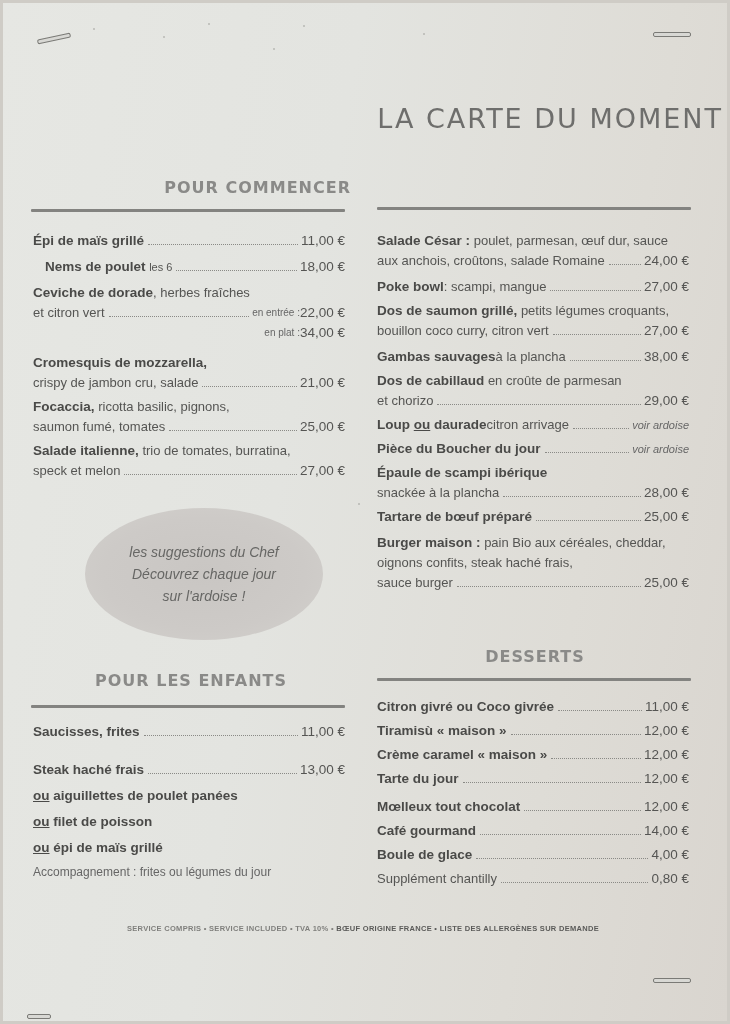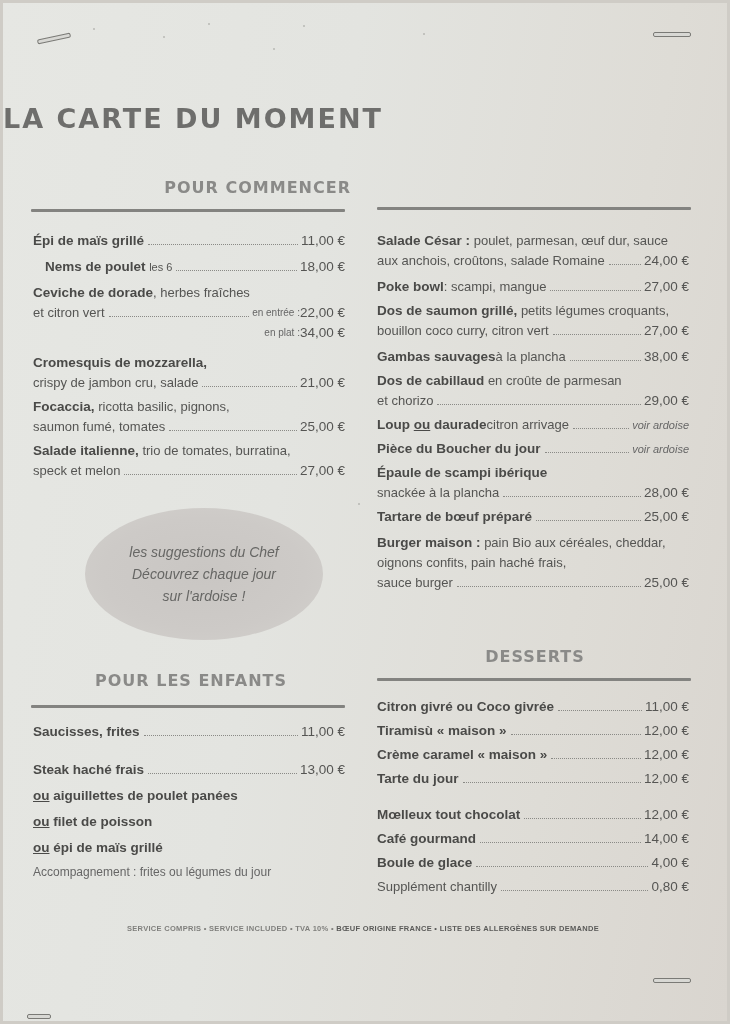--- a/index.html
+++ b/index.html
@@ -9,22 +9,22 @@
     font-family:"Liberation Sans", sans-serif;
   }
   .page {
     position:absolute; left:3px; top:3px; width:724px; height:1018px;
     background:linear-gradient(100deg,#e6e7e3 0%,#e3e4e0 40%,#dedcd6 75%,#d9d5cf 100%);
     overflow:hidden;
   }
   .clip { position:absolute; height:3px; border:1px solid #7a7a76; border-radius:2px; background:#d8d8d4; }
   .speck { position:absolute; width:2px; height:2px; background:#9a9a96; border-radius:50%; opacity:.6; }
   .title {
-    position:absolute; left:0; width:720px; top:100px; text-align:left;
-    font-family:"DejaVu Sans", sans-serif; font-weight:700; font-size:27px; letter-spacing:2px; color:#6e6e6c;
+    position:absolute; left:0; width:720px; top:100px; text-align:right;
+    font-family:"DejaVu Sans", sans-serif; font-weight:400; font-size:27px; letter-spacing:2px; color:#6e6e6c;
   }
   .section-head {
     position:absolute; text-align:center; font-family:"DejaVu Sans", sans-serif;
     font-weight:bold; font-size:16px; letter-spacing:1px; color:#8a8a88;
   }
   .rule { position:absolute; height:3px; background:#838380; border-radius:1px; }
   .col { position:absolute; }
   .item { position:relative; font-size:13px; color:#555553; line-height:20px; }
   .item b { color:#4a4a48; font-size:13.5px; }
   .line { display:flex; align-items:flex-end; white-space:nowrap; }
@@ -217,21 +217,21 @@
     </div>
     <div class="item" style="margin-bottom:6px;">
       <div class="line">
           <b>Tartare de bœuf préparé</b>
           <span class="dots"></span>
           <span class="price">25,00 €</span>
         </div>
     </div>
     <div class="item">
       <div><b>Burger maison :</b><span> pain Bio aux céréales, cheddar,</span></div>
-      <div><span>oignons confits, pain haché frais,</span></div>
+      <div><span>oignons confits, steak haché frais,</span></div>
       <div class="line">
           <span>sauce burger</span>
           <span class="dots"></span>
           <span class="price">25,00 €</span>
         </div>
     </div>
   </div>
 
   <div class="section-head" style="left:372px;width:320px;top:644px;">DESSERTS</div>
   <div class="rule" style="left:374px;top:675px;width:314px;"></div>
@@ -251,21 +251,21 @@
           <span class="price">12,00 €</span>
         </div>
       </div>
     <div class="item" style="margin-bottom:4px;">
         <div class="line">
           <b>Crème caramel « maison »</b>
           <span class="dots"></span>
           <span class="price">12,00 €</span>
         </div>
       </div>
-    <div class="item" style="margin-bottom:16px;">
+    <div class="item" style="margin-bottom:8px;">
         <div class="line">
           <b>Tarte du jour</b>
           <span class="dots"></span>
           <span class="price">12,00 €</span>
         </div>
       </div>
     <div class="item" style="margin-bottom:4px;">
         <div class="line">
           <b>Mœlleux tout chocolat</b>
           <span class="dots"></span>

